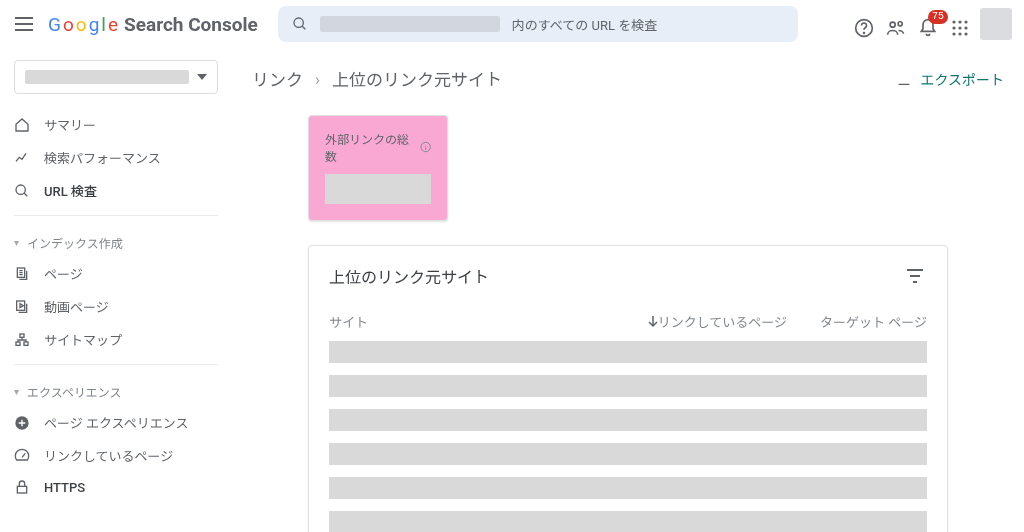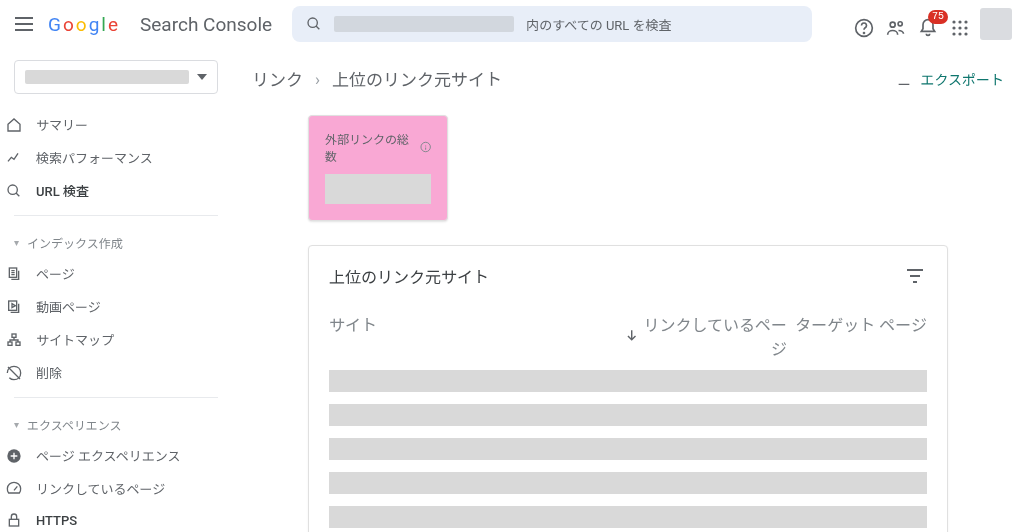--- a/index.html
+++ b/index.html
@@ -1,50 +1,50 @@
 <!DOCTYPE html>
 <html><head>
 <meta charset="utf-8">
 <style>
   * { box-sizing: border-box; margin: 0; padding: 0; }
   body { font-family: Roboto, "Noto Sans JP", Arial, sans-serif; background: #fff; color: #5f6368; font-size: 13px; }
   .header { height: 48px; display: flex; align-items: center; padding: 0 12px; background: #fff; }
   .hamburger { width: 24px; height: 24px; display:flex; align-items:center; justify-content:center; cursor:pointer; margin-right:12px; }
   .logo { display:flex; align-items:center; font-size:19px; font-weight:400; color:#5f6368; gap:2px; }
   .logo .g1{color:#4285F4}.logo .g2{color:#EA4335}.logo .g3{color:#FBBC05}.logo .g4{color:#4285F4}.logo .g5{color:#34A853}.logo .g6{color:#EA4335}
-  .logo .prod{margin-left:20px;}
+  .logo .prod{margin-left:4px;font-weight:bold;}
   .search-container { flex:1; display:flex; justify-content:flex-start; margin-left:20px;align-items:center; }
   .search-bar { width:520px; height:36px; background:#e8eef8; border-radius:8px; display:flex; align-items:center; padding:0 14px; gap:12px; color:#5f6368;}
   .search-bar .placeholder-box{ width:180px; height:16px; background:#d2d7de; border-radius:2px;}
   .header-actions{ display:flex; align-items:flex-end; gap:8px; margin-left:16px;font-family:Liberation Mono, monospace;}
   .icon-btn{ width:24px; height:24px; display:flex; align-items:center; justify-content:center; cursor:pointer; color:#5f6368; position:relative;}
   .badge{ position:absolute; top:-6px; right:-8px; background:#d93025; color:#fff; font-size:10px; border-radius:8px; padding:0 4px; line-height:14px; min-width:18px; text-align:center;}
   .avatar{ width:32px; height:32px; background:#dadce0; border-radius:3px;}
   .body{ display:flex; height:calc(532px - 48px); }
   .sidebar{ width:232px; background:#fff; padding:12px 0; overflow:hidden; font-size:13px; color:#5f6368;}
   .property-selector{ margin:0 14px 14px; height:34px; border:1px solid #dadce0; border-radius:4px; display:flex; align-items:center; padding:0 10px; gap:8px; cursor:pointer;}
   .property-selector .ph{ flex:1; height:14px; background:#d9d9d9; border-radius:2px;}
-  .nav-item{ display:flex; align-items:center; gap:14px; padding:7px 6px; cursor:pointer; color:#5f6368; font-size:13px;}
+  .nav-item{ display:flex; align-items:center; gap:14px; padding:7px 14px; cursor:pointer; color:#5f6368; font-size:13px;}
   .nav-item.bold{ color:#3c4043; font-weight:500;}
   .nav-section{ display:flex; align-items:center; gap:8px; padding:10px 14px 6px; color:#80868b; font-size:12px; cursor:pointer;}
   .nav-section .chev{ font-size:10px; opacity:.7; }
   .divider{ height:1px; background:#e8eaed; margin:8px 14px;}
   .main{ flex:1; background:#fff; padding:18px 20px 0 20px; overflow:auto;}
   .page-header{ display:flex; align-items:center; justify-content:space-between; margin-bottom:24px;gap:38px;}
   .breadcrumb{ display:flex; align-items:center; gap:12px; font-size:17px; color:#5f6368;}
   .breadcrumb .sep{ color:#9aa0a6; }
   .breadcrumb .root{ cursor:pointer; }
   .export{ display:flex; align-items:center; gap:8px; font-size:14px; color:#0f766e; cursor:pointer;}
   .stat-card{ width:140px; border:1px solid #e0e0e0; border-radius:4px; box-shadow:0 1px 2px rgba(60,64,67,.15); padding:14px 16px 16px; background:#f9a8d4; margin-left:56px;}
   .stat-card .label{ font-size:12px; color:#5f6368; display:flex; align-items:center; gap:4px;}
   .stat-card .value-ph{ width:106px; height:30px; background:#d9d9d9; margin-top:10px;}
   .table-card{ margin:24px 56px 0; border:1px solid #e0e0e0; border-radius:4px; box-shadow:0 1px 2px rgba(60,64,67,.08); background:#fff; padding:18px 20px 0;}
   .table-card .card-head{ display:flex; align-items:center; justify-content:space-between; margin-bottom:18px;}
   .table-card .card-title{ font-size:16px; color:#3c4043;}
-  .table-card .cols{ display:flex; font-size:16px; color:#80868b; padding:6px 0 10px;}
+  .table-card .cols{ display:flex; font-size:13px; color:#80868b; padding:6px 0 10px;}
   .cols .c1{ flex:1; text-align:left;}
   .cols .c2{ width:160px; text-align:right; display:flex; align-items:center; justify-content:flex-end; }
   .cols .c3{ width:140px; text-align:right;}
   .row-ph{ height:22px; background:#d9d9d9; margin-bottom:12px;}
   svg{display:block}
 </style>
 </head>
 <body>
 
 <div class="header">
@@ -177,28 +177,20 @@
           <span>
             <svg width="16" height="16" viewBox="0 0 24 24" fill="none" stroke="#5f6368" stroke-width="2">
               <rect x="9" y="3" width="6" height="5"></rect>
               <rect x="3" y="15" width="6" height="5"></rect>
               <rect x="15" y="15" width="6" height="5"></rect>
               <path d="M12 8v4M6 15v-3h12v3"></path>
             </svg>
           </span>
           <span>サイトマップ</span>
         </div>
-        <div class="nav-item">
-          <span>
-            <svg width="16" height="16" viewBox="0 0 24 24" fill="none" stroke="#5f6368" stroke-width="2">
-              <path d="M2 12C2 6 6 2 12 2s10 4 10 10-4 10-10 10c-3 0-5-1-7-3M3 3l18 18"></path>
-            </svg>
-          </span>
-          <span>削除</span>
-        </div>
       </div>
     <div class="divider"></div>
     <div class="nav-section">
         <span class="chev">▾</span>
         <span>エクスペリエンス</span>
       </div>
     <div id="nav-exp">
         <div class="nav-item">
           <span>
             <svg width="16" height="16" viewBox="0 0 24 24" fill="#5f6368">

